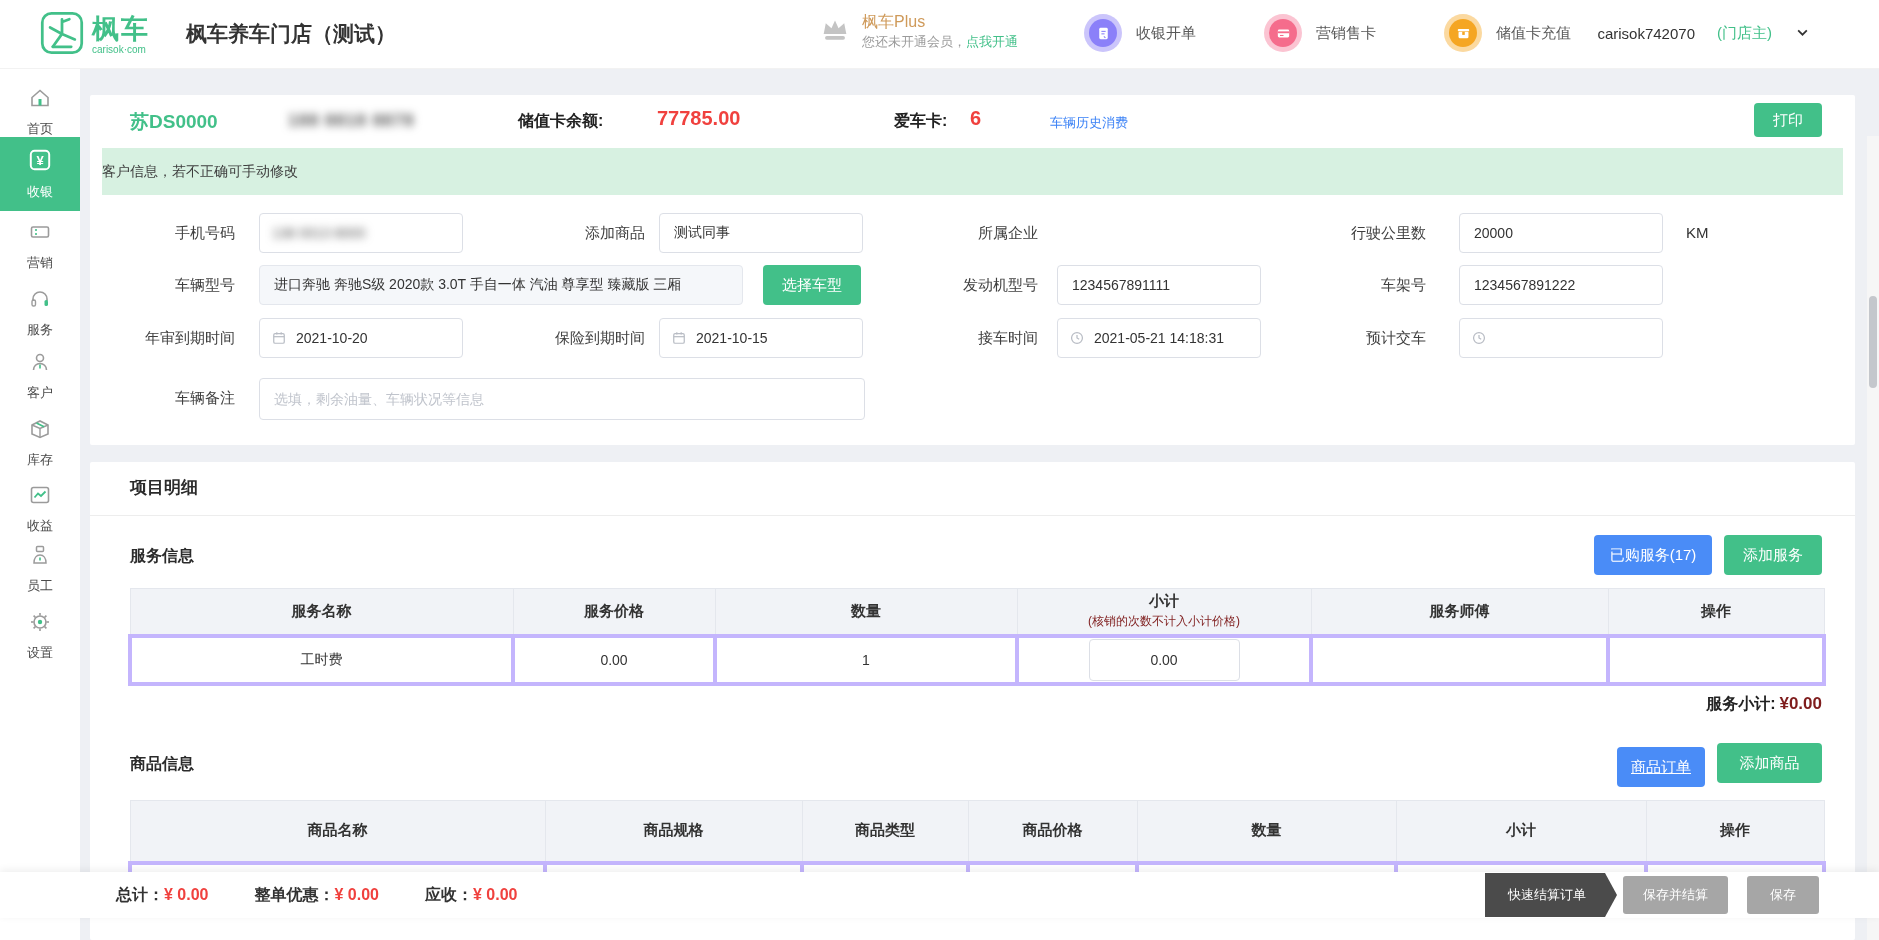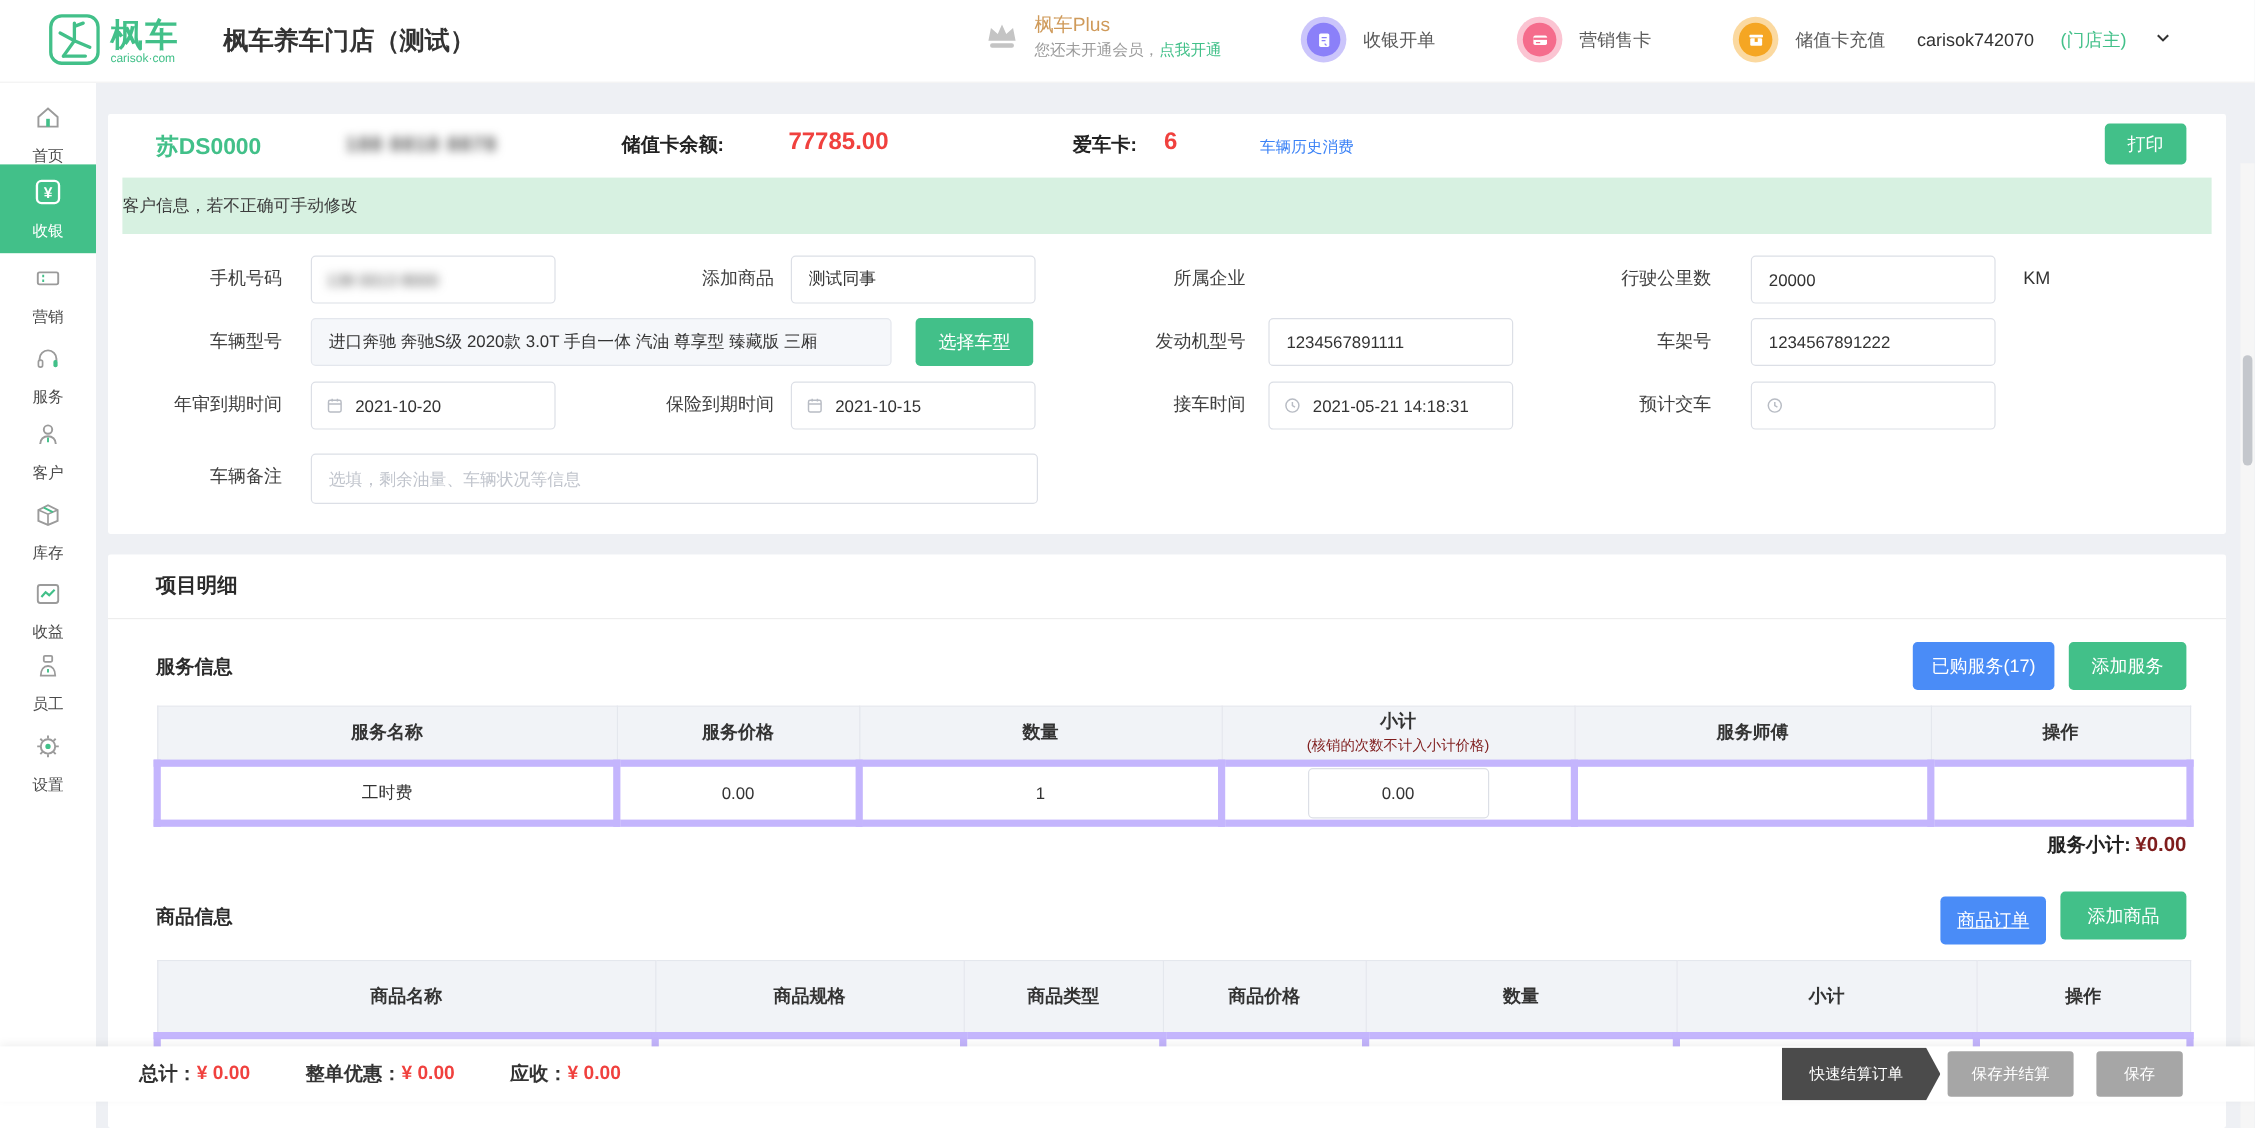--- a/index.html
+++ b/index.html
@@ -70,21 +70,21 @@
   .model-btn{position:absolute;left:673px;top:170px;width:98px;height:40px;font-size:15px;}
   .remark-input{left:169px;width:606px;height:42px;}
   
   .sec-title{position:absolute;left:40px;font-size:17px;font-weight:bold;color:#2b2b2b;}
   .divider{position:absolute;left:0;right:0;top:53px;height:1px;background:#ededed;}
   .sub-title{position:absolute;left:40px;font-size:16px;font-weight:bold;color:#2b2b2b;}
   .tbtn{position:absolute;height:40px;font-size:15px;}
   table{border-collapse:collapse;table-layout:fixed;}
   .dtable{position:absolute;left:38px;width:1694px;background:#fff;}
   .dtable th{background:#f1f3f7;border:1px solid #e4e7ed;font-size:15px;font-weight:bold;color:#333;text-align:center;padding:0;}
-  .dtable td{border:6px solid #c4b5fd;font-size:14px;color:#333;text-align:center;}
+  .dtable td{border:4px solid #c4b5fd;font-size:14px;color:#333;text-align:center;}
   .th-note{display:block;font-size:12px;font-weight:normal;color:#7f1d1d;margin-top:2px;}
   .sub-input{width:145px;height:38px;border:1px solid #dcdfe6;border-radius:4px;text-align:center;font-size:14px;color:#333;font-family:inherit;outline:none;}
   .svc-sub{position:absolute;right:33px;top:232px;font-size:16px;font-weight:bold;color:#222;}
   .svc-sub .red{color:#7f1d1d;font-size:17px;margin-left:4px;}
   
   .footer{position:absolute;left:0;bottom:22px;width:1879px;height:46px;background:#fff;z-index:30;box-shadow:0 -2px 8px rgba(0,0,0,.07);}
   .totals{position:absolute;left:116px;top:0;height:46px;display:flex;align-items:center;}
   .tot-label{font-size:16px;font-weight:bold;color:#333;}
   .tot-value{font-size:16px;font-weight:bold;color:#f0413e;margin-right:46px;}
   .fbtn{position:absolute;color:#fff;font-size:13px;display:flex;align-items:center;justify-content:center;cursor:pointer;}

